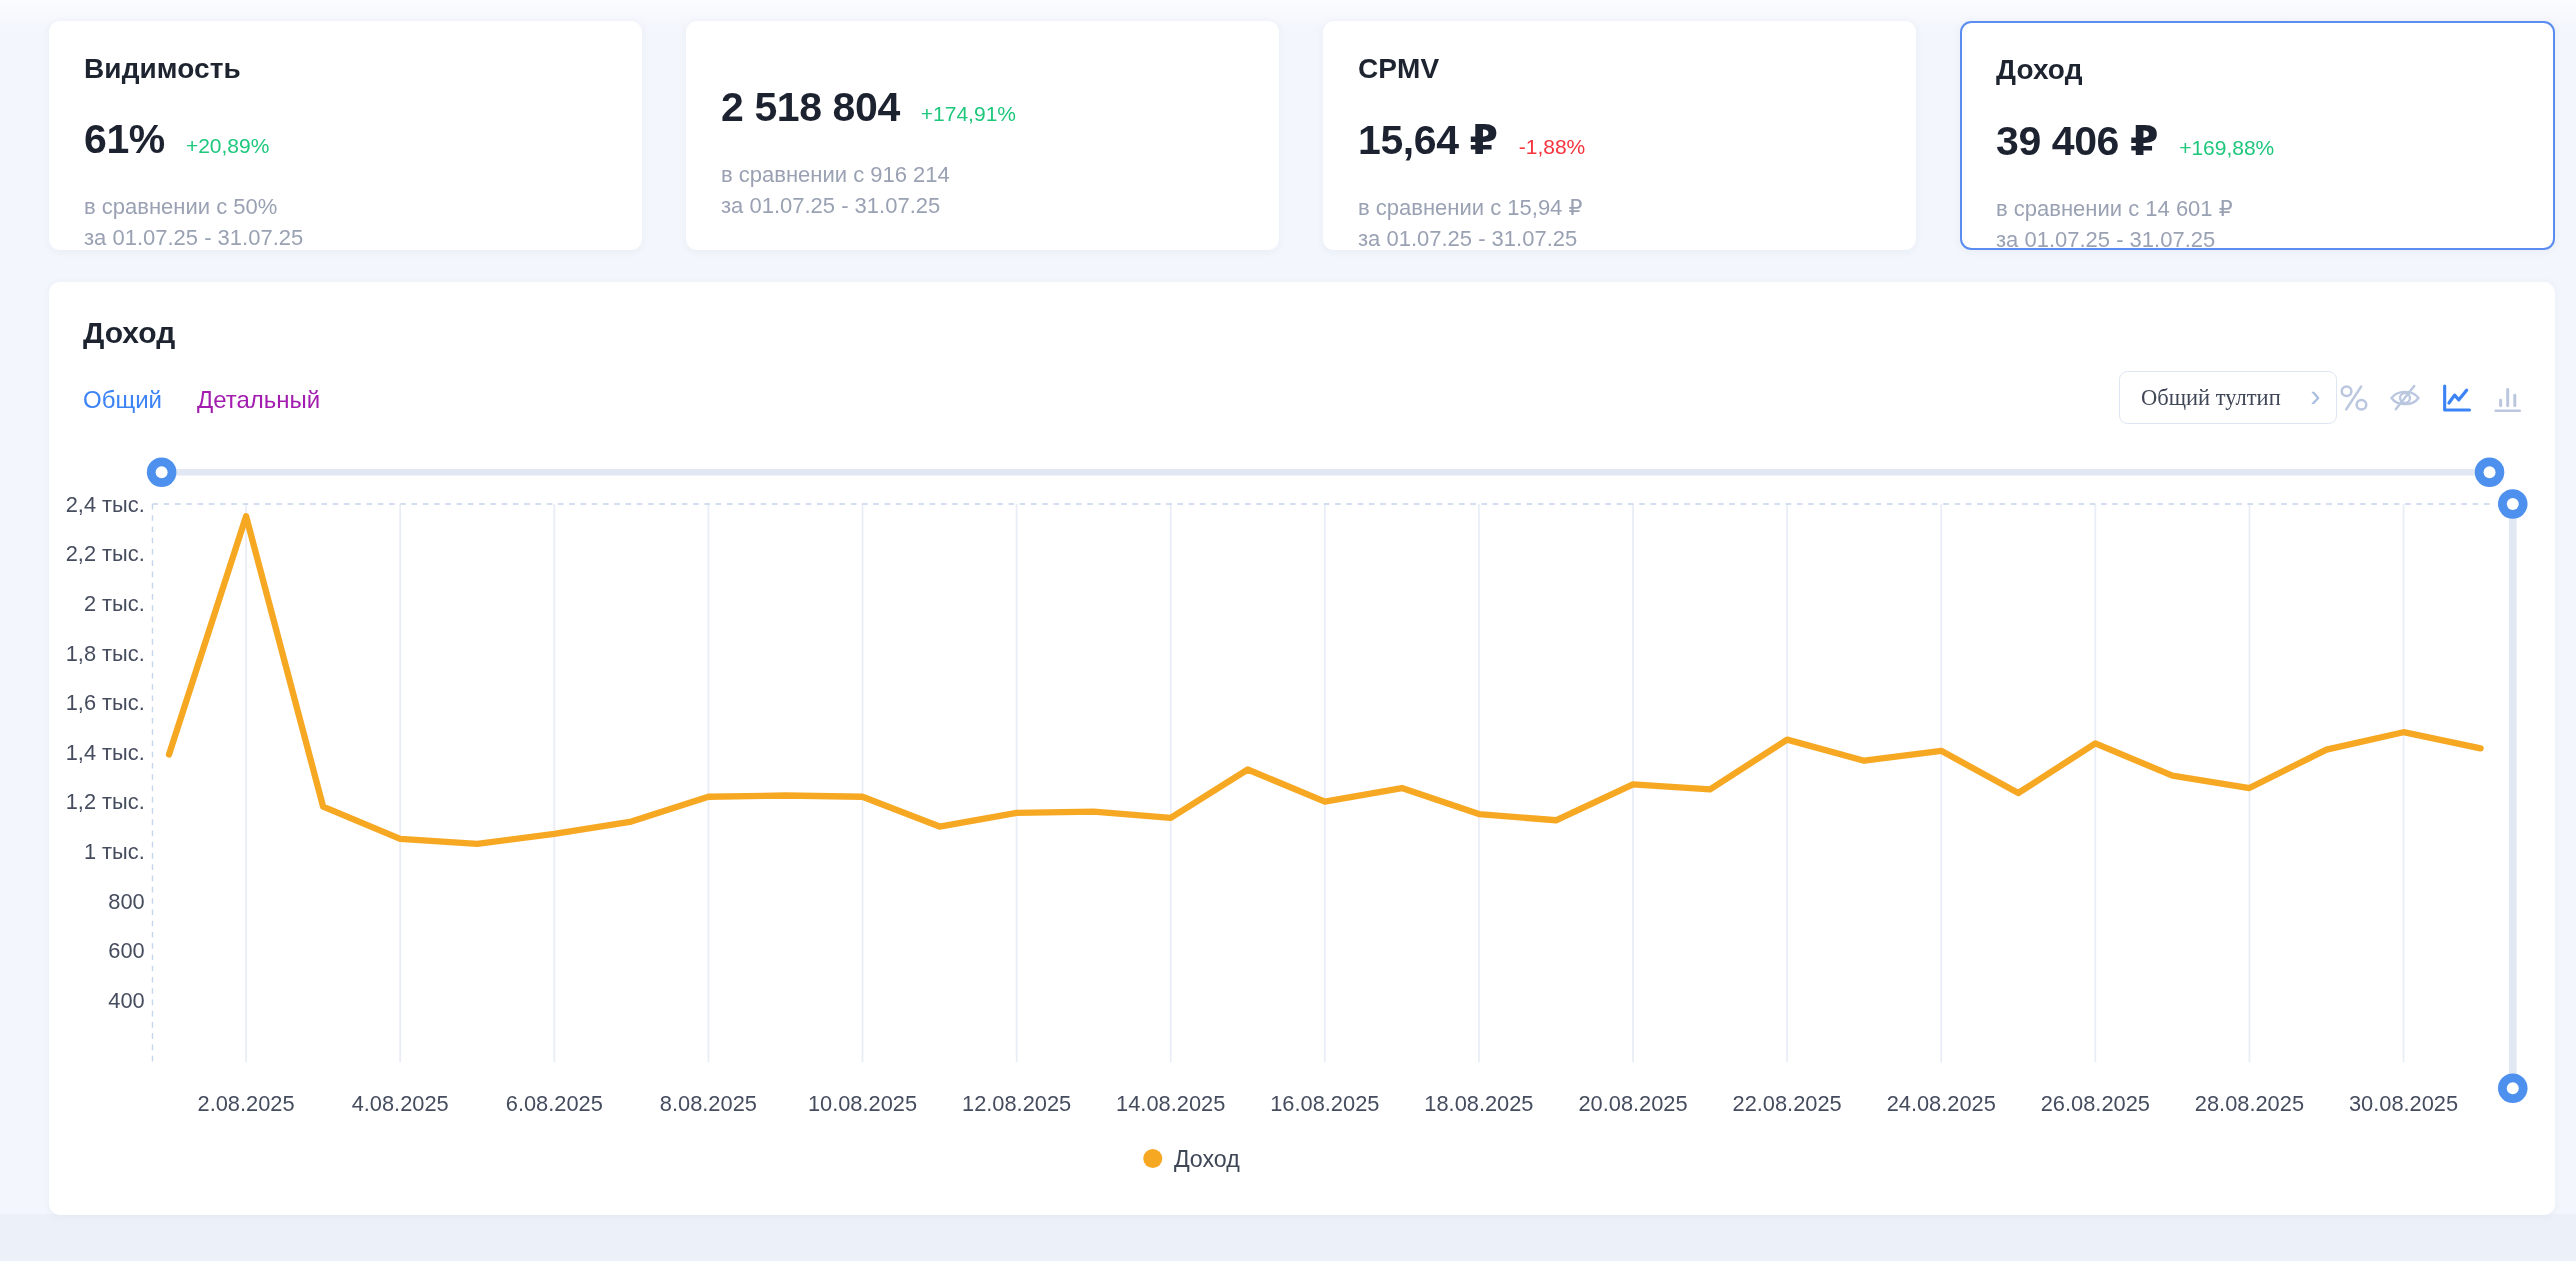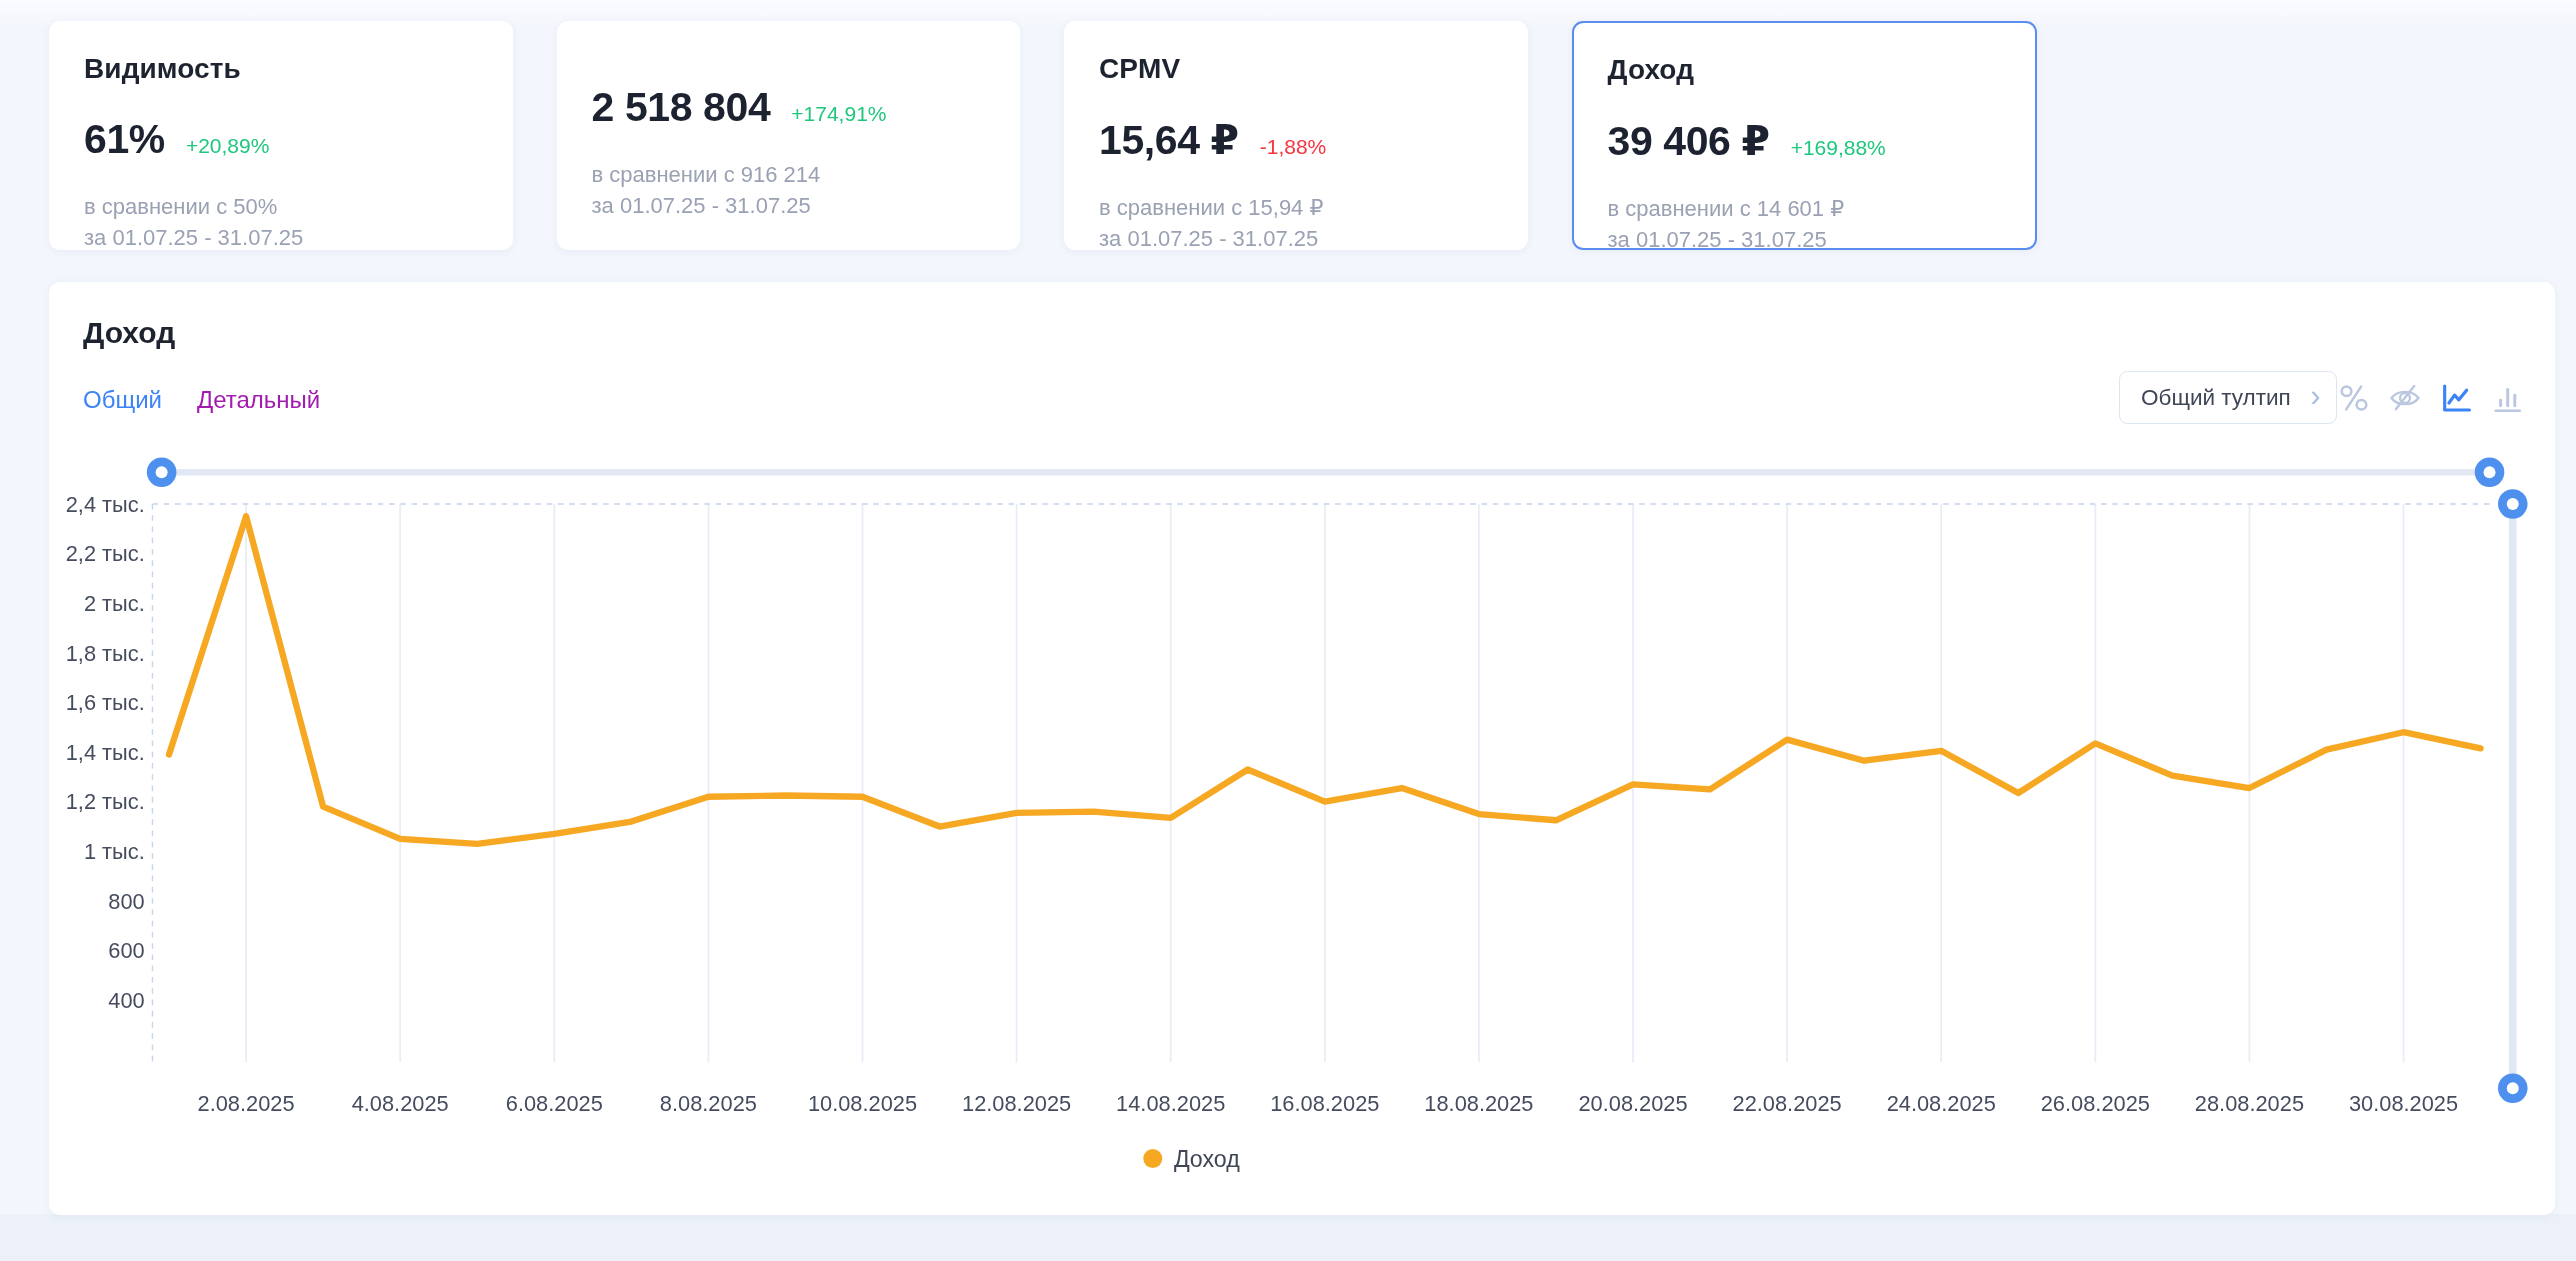--- a/index.html
+++ b/index.html
@@ -3,21 +3,21 @@
 <meta charset="utf-8">
 <style>
   * { box-sizing: border-box; margin: 0; padding: 0; }
   html,body { width: 2576px; height: 1261px; }
   body {
     font-family: "Liberation Sans", "DejaVu Sans", sans-serif;
     background: linear-gradient(180deg, #fbfcff 0px, #f3f6fc 28px, #f3f6fc 1214px, #ecf1f9 1214px);
     position: relative; overflow: hidden;
   }
   .stats-row {
-    position: absolute; left: 49px; top: 21px; width: 1988px;
+    position: absolute; left: 49px; top: 21px; width: 2506px;
     display: flex; gap: 44px;
   }
   .stat-card {
     flex: 1 1 0; height: 229px; background: #ffffff; border-radius: 11.3px;
     border: 1.4px solid rgba(255,255,255,0);
     box-shadow: 0 1.4px 8.4px rgba(40,60,110,0.05);
     padding: 31px 34px;
   }
   .stat-card.selected { border: 2.1px solid #5b8cf0; }
   .stat-title { font-size: 28px; font-weight: 700; color: #1d2430; letter-spacing: 0.1px; }
@@ -34,21 +34,21 @@
   }
   .chart-title { position: absolute; left: 34px; top: 34px; font-size: 30px; font-weight: 700; color: #1d2430; }
   .chart-tabs { position: absolute; left: 34px; top: 104px; display: flex; gap: 35px; font-size: 24px; }
   .tab { color: #a21caf; cursor: pointer; }
   .tab.active { color: #3c83f6; }
   .tooltip-dropdown {
     position: absolute; right: 218px; top: 89px; width: 218px; height: 53px;
     border: 1.4px solid #dde5f2; border-radius: 8.4px; background: #fff;
     display: flex; align-items: center; padding: 0 15.5px 0 21px; cursor: pointer;
   }
-  .tooltip-dropdown .dd-label { font-size: 22.5px; color: #3f4656; flex: 1; }
+  .tooltip-dropdown .dd-label { font-size: 22.5px; color: #3f4656; flex: 1; font-family: Liberation Serif, serif; }
   .tooltip-dropdown .dd-chevron { font-size: 31px; color: #a9bdde; line-height: 1; padding-bottom: 4.2px; }
   .toolbar-icons { position: absolute; right: 31px; top: 99px; display: flex; gap: 17px; align-items: center; }
   .ticon { width: 34px; height: 34px; cursor: pointer; display: block; }
   .chart-svg { position: absolute; left: 0; top: 162px; }
   text { font-family: "Liberation Sans", "DejaVu Sans", sans-serif; }
 </style>
 </head>
 <body>
 
 <div class="stats-row">

